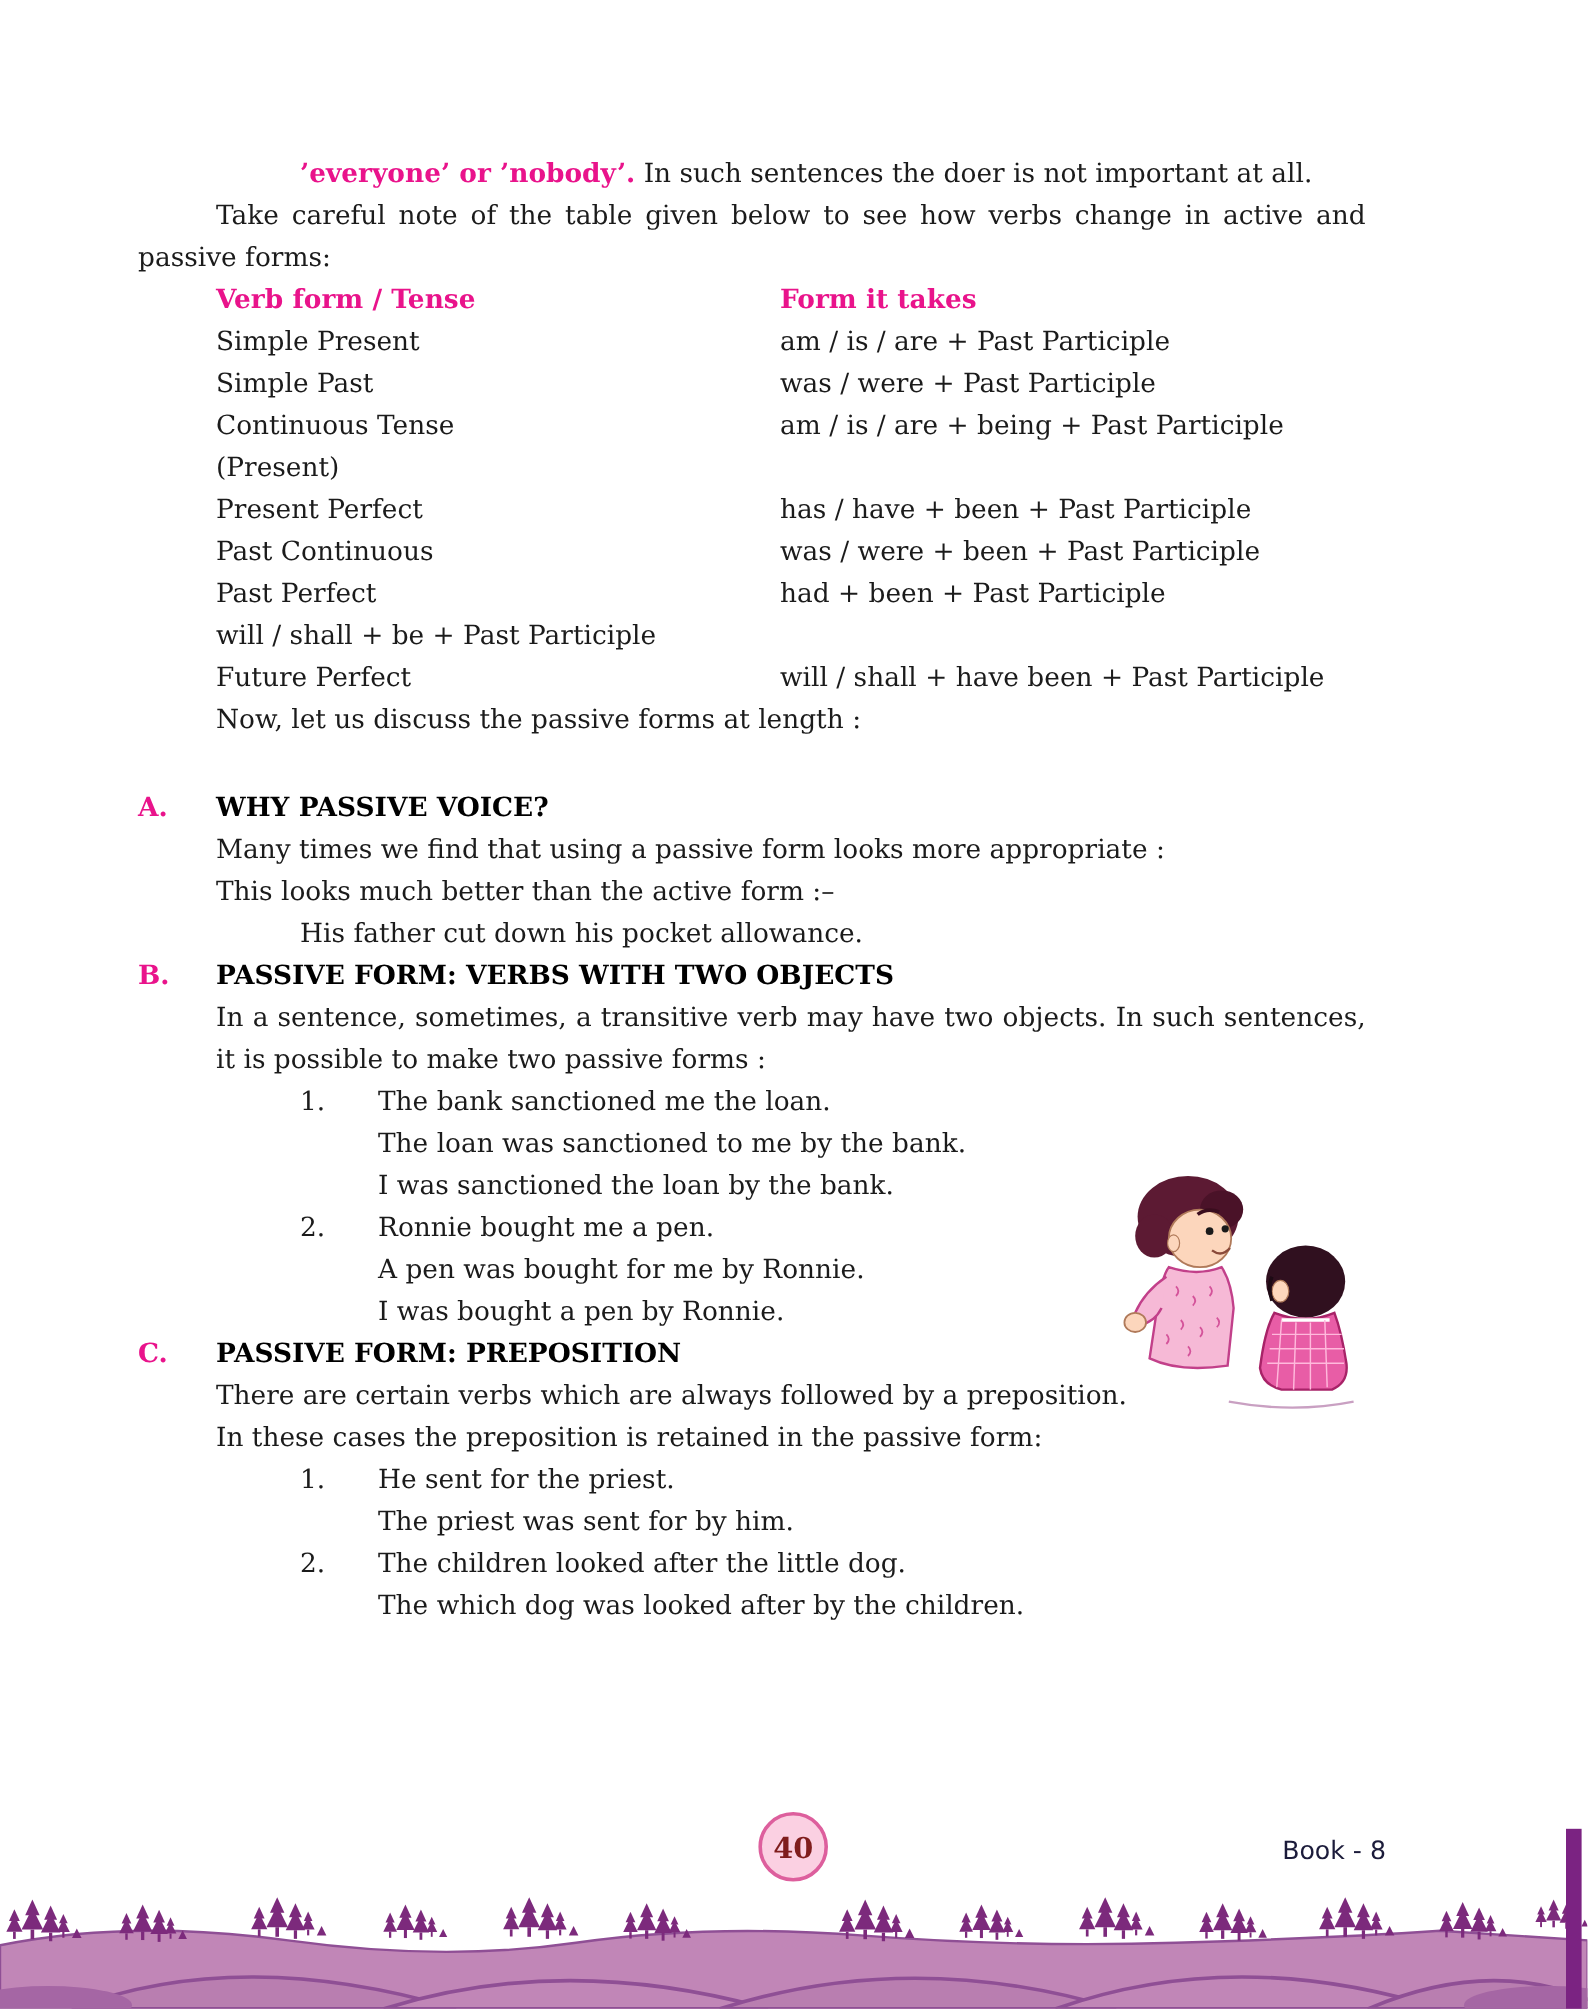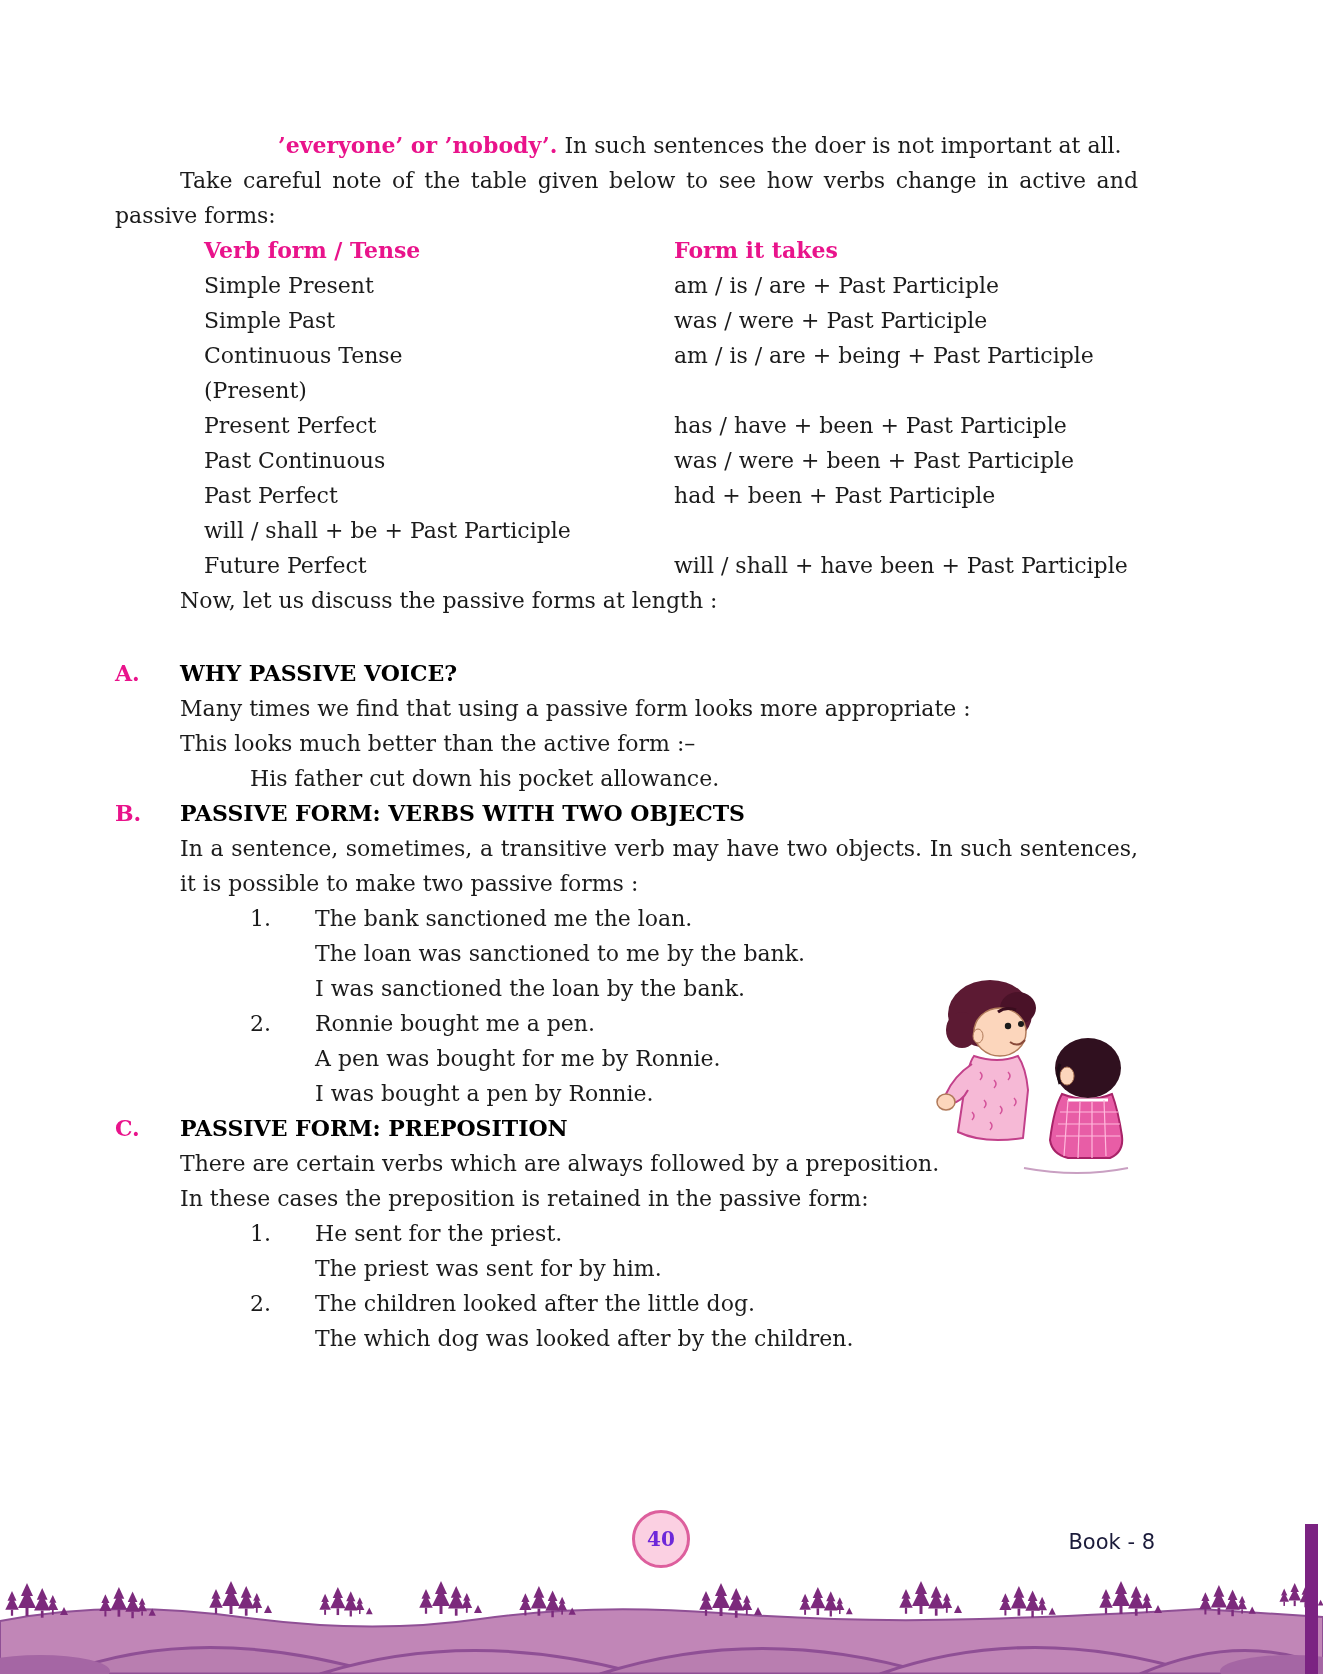--- a/index.html
+++ b/index.html
@@ -11,31 +11,31 @@
     color: #1b1b1b;
     position: relative;
     overflow: hidden;
   }
   .page { position: absolute; inset: 0; }
   .content {
     padding: 128px 185px 0 115px;
     font-size: 22px;
     line-height: 35px;
   }
-  .pink { color: #e9138b; margin-left: 28px; }
+  .pink { color: #e9138b; }
   .bold { font-weight: bold; }
   .line { display: block; }
   .ind1 { margin-left: 65px; }
   .ind2 { margin-left: 135px; }
   .justify { text-align: justify; text-align-last: justify; }
 
   
   .vtable { margin-left: 65px; }
   .vrow { display: grid; grid-template-columns: 470px 1fr; }
-  .vrow .cell { display: block; margin-left: 24px; }
+  .vrow .cell { display: block; }
   .vhead .cell { font-weight: bold; color: #e9138b; }
 
   
   .sec-head { display: flex; margin-top: 0; }
   .sec-head.gap-top { margin-top: 38px; }
   .sec-label { width: 65px; flex: 0 0 65px; font-weight: bold; color: #e9138b; }
   .sec-title { font-weight: bold; color: #000000; }
 
   .num-item { display: flex; margin-left: 135px; }
   .num { width: 65px; flex: 0 0 65px; }
@@ -50,21 +50,21 @@
 
   
   .page-circle {
     position: absolute;
     left: 632px; top: 1510px;
     width: 58px; height: 58px;
     border-radius: 50%;
     background: #fbd0e2;
     border: 3px solid #dd5f9d;
     display: flex; align-items: center; justify-content: center;
-    font-weight: bold; font-size: 20px; color: #6d28d9;
+    font-weight: bold; font-size: 24px; color: #7f1d1d;
     z-index: 6;
   }
   .book-label {
     position: absolute;
     right: 168px; top: 1530px;
     font-size: 21px; color: #1b1b3a;
     z-index: 6;
     font-family: "DejaVu Sans", "Liberation Sans", sans-serif;
   }
   .bottom-deco {

